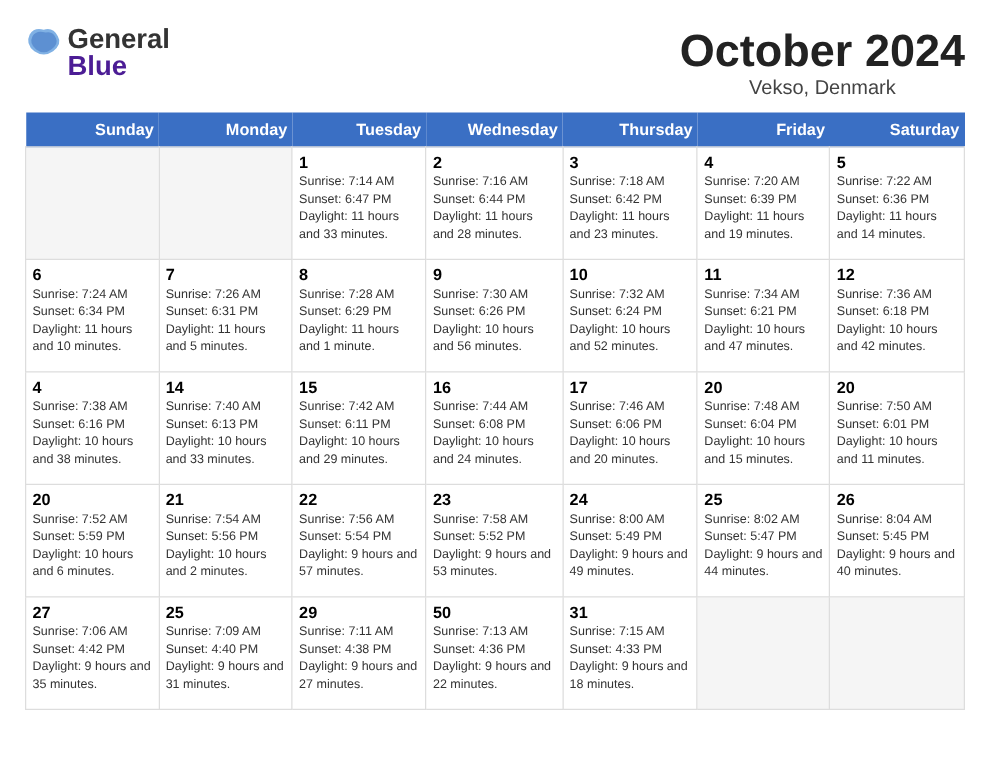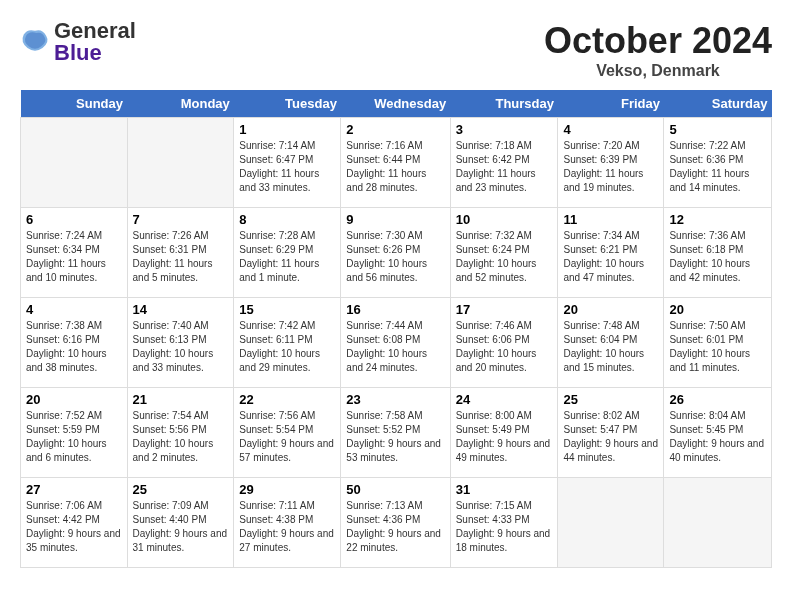--- a/index.html
+++ b/index.html
@@ -11,21 +11,21 @@
       padding: 20px;
     }
     .header {
       display: flex;
       justify-content: space-between;
       align-items: flex-start;
       margin-bottom: 10px;
     }
     .logo {
       display: flex;
-      align-items: center;
+      align-items: flex-start;
     }
     .logo-text {
       display: flex;
       flex-direction: column;
       font-size: 22px;
       font-weight: bold;
       line-height: 1;
     }
     .logo-text span:first-child { color: #333; }
     .logo-text span:last-child { color: #4c1d95; }
@@ -37,21 +37,21 @@
     .title-block {
       text-align: center;
     }
     .title-block h1 {
       font-size: 36px;
       font-weight: bold;
       color: #222;
     }
     .title-block h2 {
       font-size: 16px;
-      font-weight: bold;
+      font-weight: normal;
       color: #444;
     }
     table {
       width: 100%;
       border-collapse: collapse;
       font-size: 11px;
     }
     thead tr th {
       background-color: #3a6fc4;
       color: #fff;

